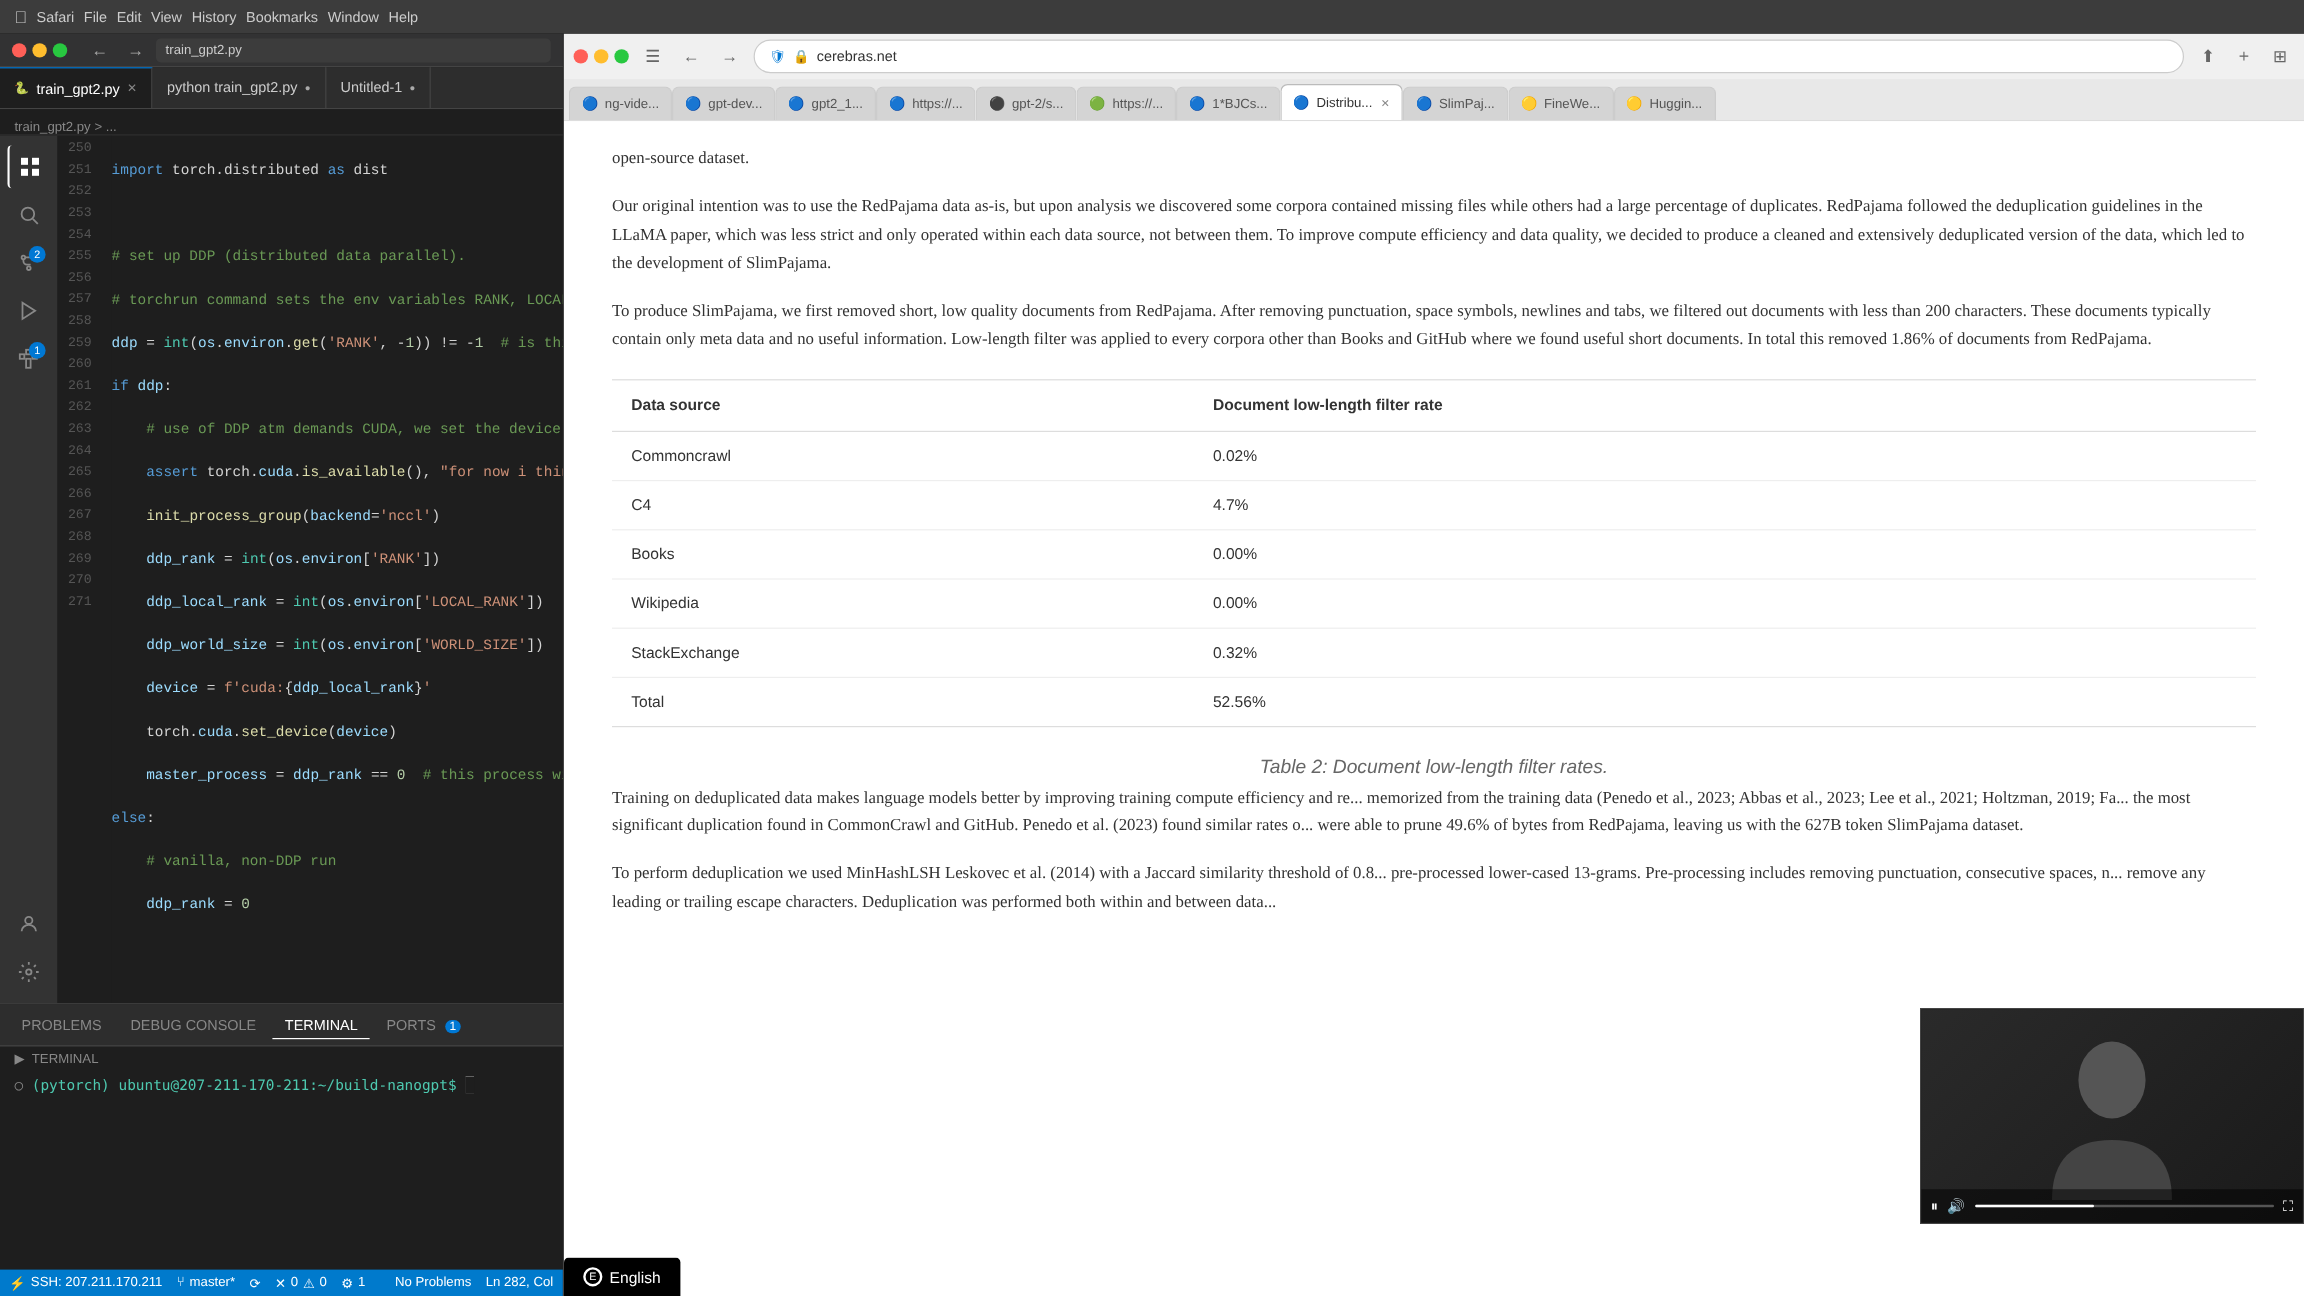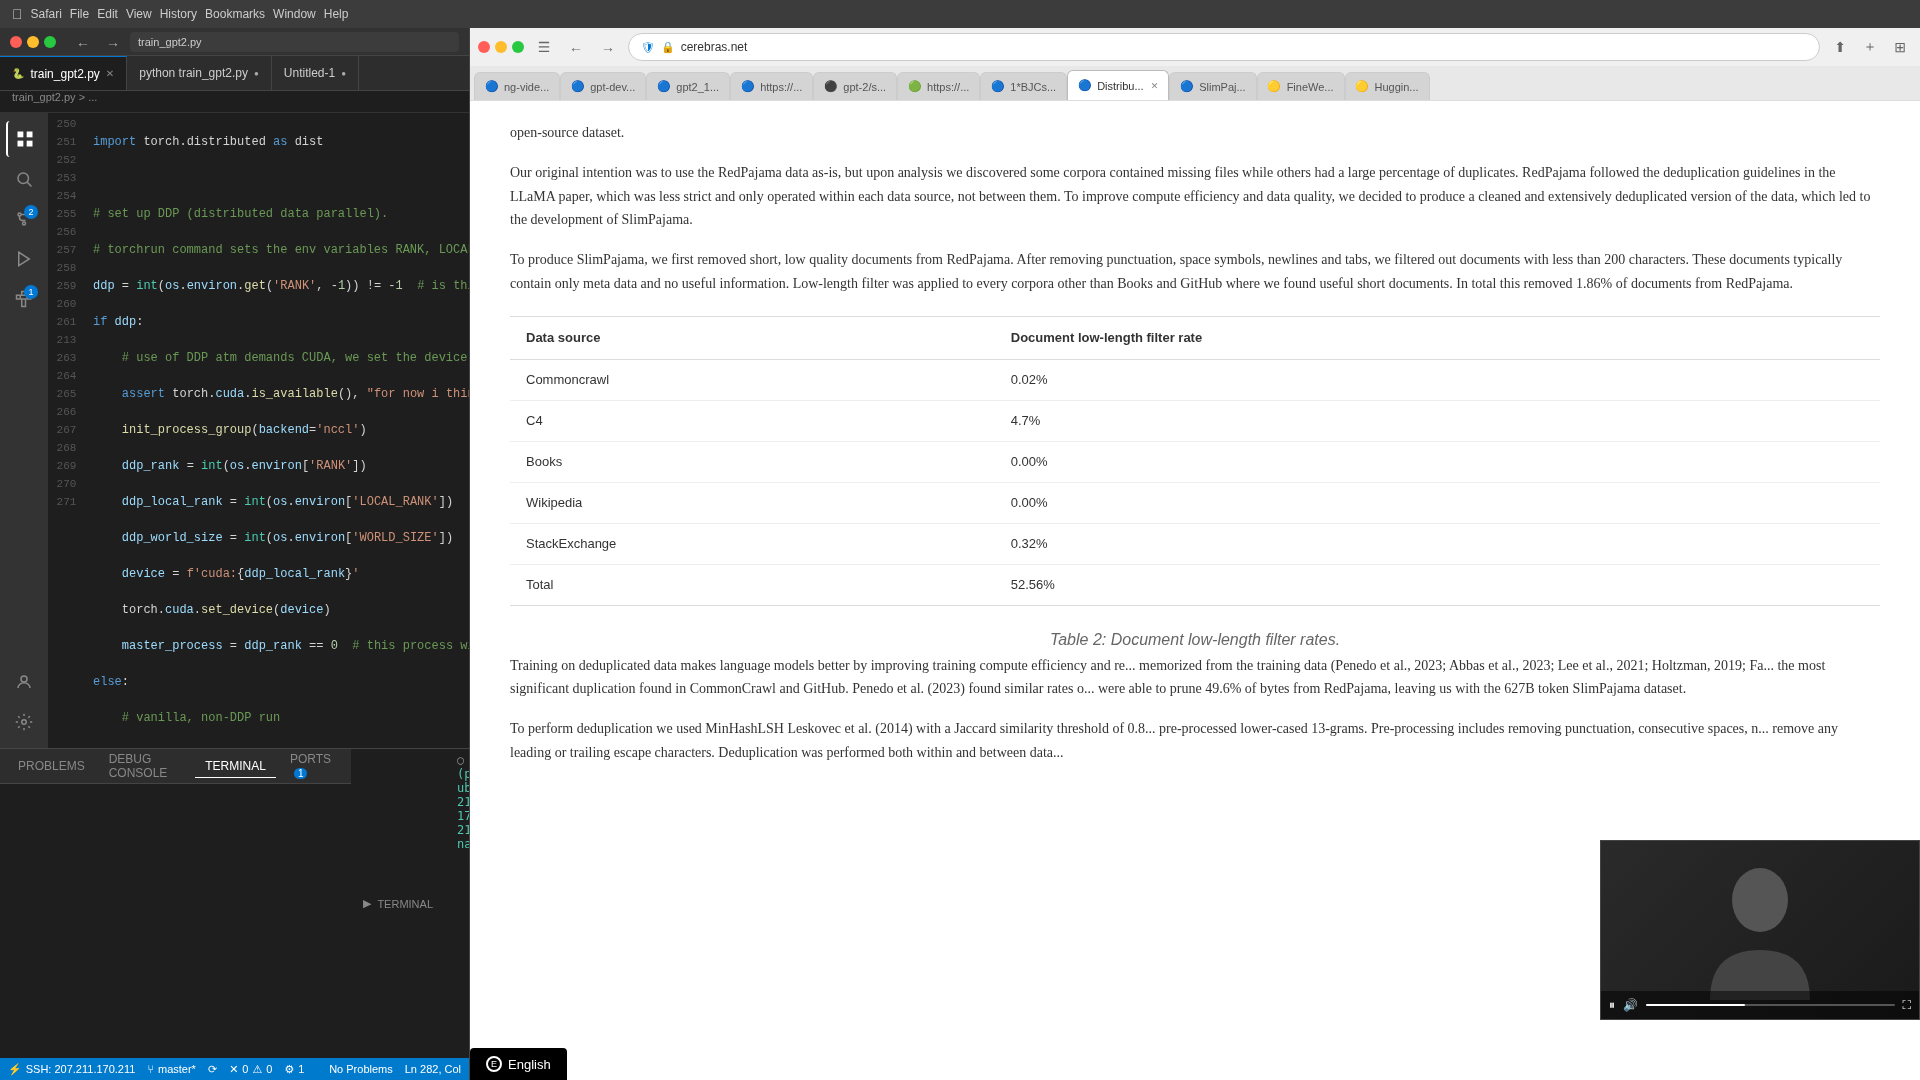--- a/index.html
+++ b/index.html
@@ -93,21 +93,21 @@
     .vscode-tab-icon { color: #e8c479; font-size: 10px; }
     .vscode-tab-close { color: #888; font-size: 10px; cursor: pointer; }
     .vscode-tab-dot { color: #aaa; font-size: 8px; }
 
     
     .breadcrumb {
       height: 22px;
       background: #1e1e1e;
       border-bottom: 1px solid #333;
       display: flex;
-      align-items: flex-start;
+      align-items: flex-end;
       padding: 0 12px;
       font-size: 11px;
       color: #888;
       flex-shrink: 0;
     }
 
     
     .editor-with-activity {
       display: flex;
       flex: 1;
@@ -193,25 +193,25 @@
     .fn { color: #dcdcaa; }
     .st { color: #ce9178; }
     .cm { color: #6a9955; }
     .nm { color: #9cdcfe; }
     .op { color: #d4d4d4; }
     .num { color: #b5cea8; }
     .bi { color: #4ec9b0; }
 
     
     .terminal-panel {
-      height: 310px;
+      height: 222px;
       background: #1e1e1e;
       border-top: 1px solid #444;
       display: flex;
-      flex-direction: row;
+      flex-direction: column;
       flex-shrink: 0;
     }
     .terminal-tabs {
       display: flex;
       align-items: center;
       background: #2d2d2d;
       height: 35px;
       border-bottom: 1px solid #444;
       padding: 0 8px;
       gap: 4px;
@@ -600,21 +600,21 @@
             <div>252</div>
             <div>253</div>
             <div>254</div>
             <div>255</div>
             <div>256</div>
             <div>257</div>
             <div>258</div>
             <div>259</div>
             <div>260</div>
             <div>261</div>
-            <div>213</div>
+            <div>262</div>
             <div>263</div>
             <div>264</div>
             <div>265</div>
             <div>266</div>
             <div>267</div>
             <div>268</div>
             <div>269</div>
             <div>270</div>
             <div>271</div>
           </div>

